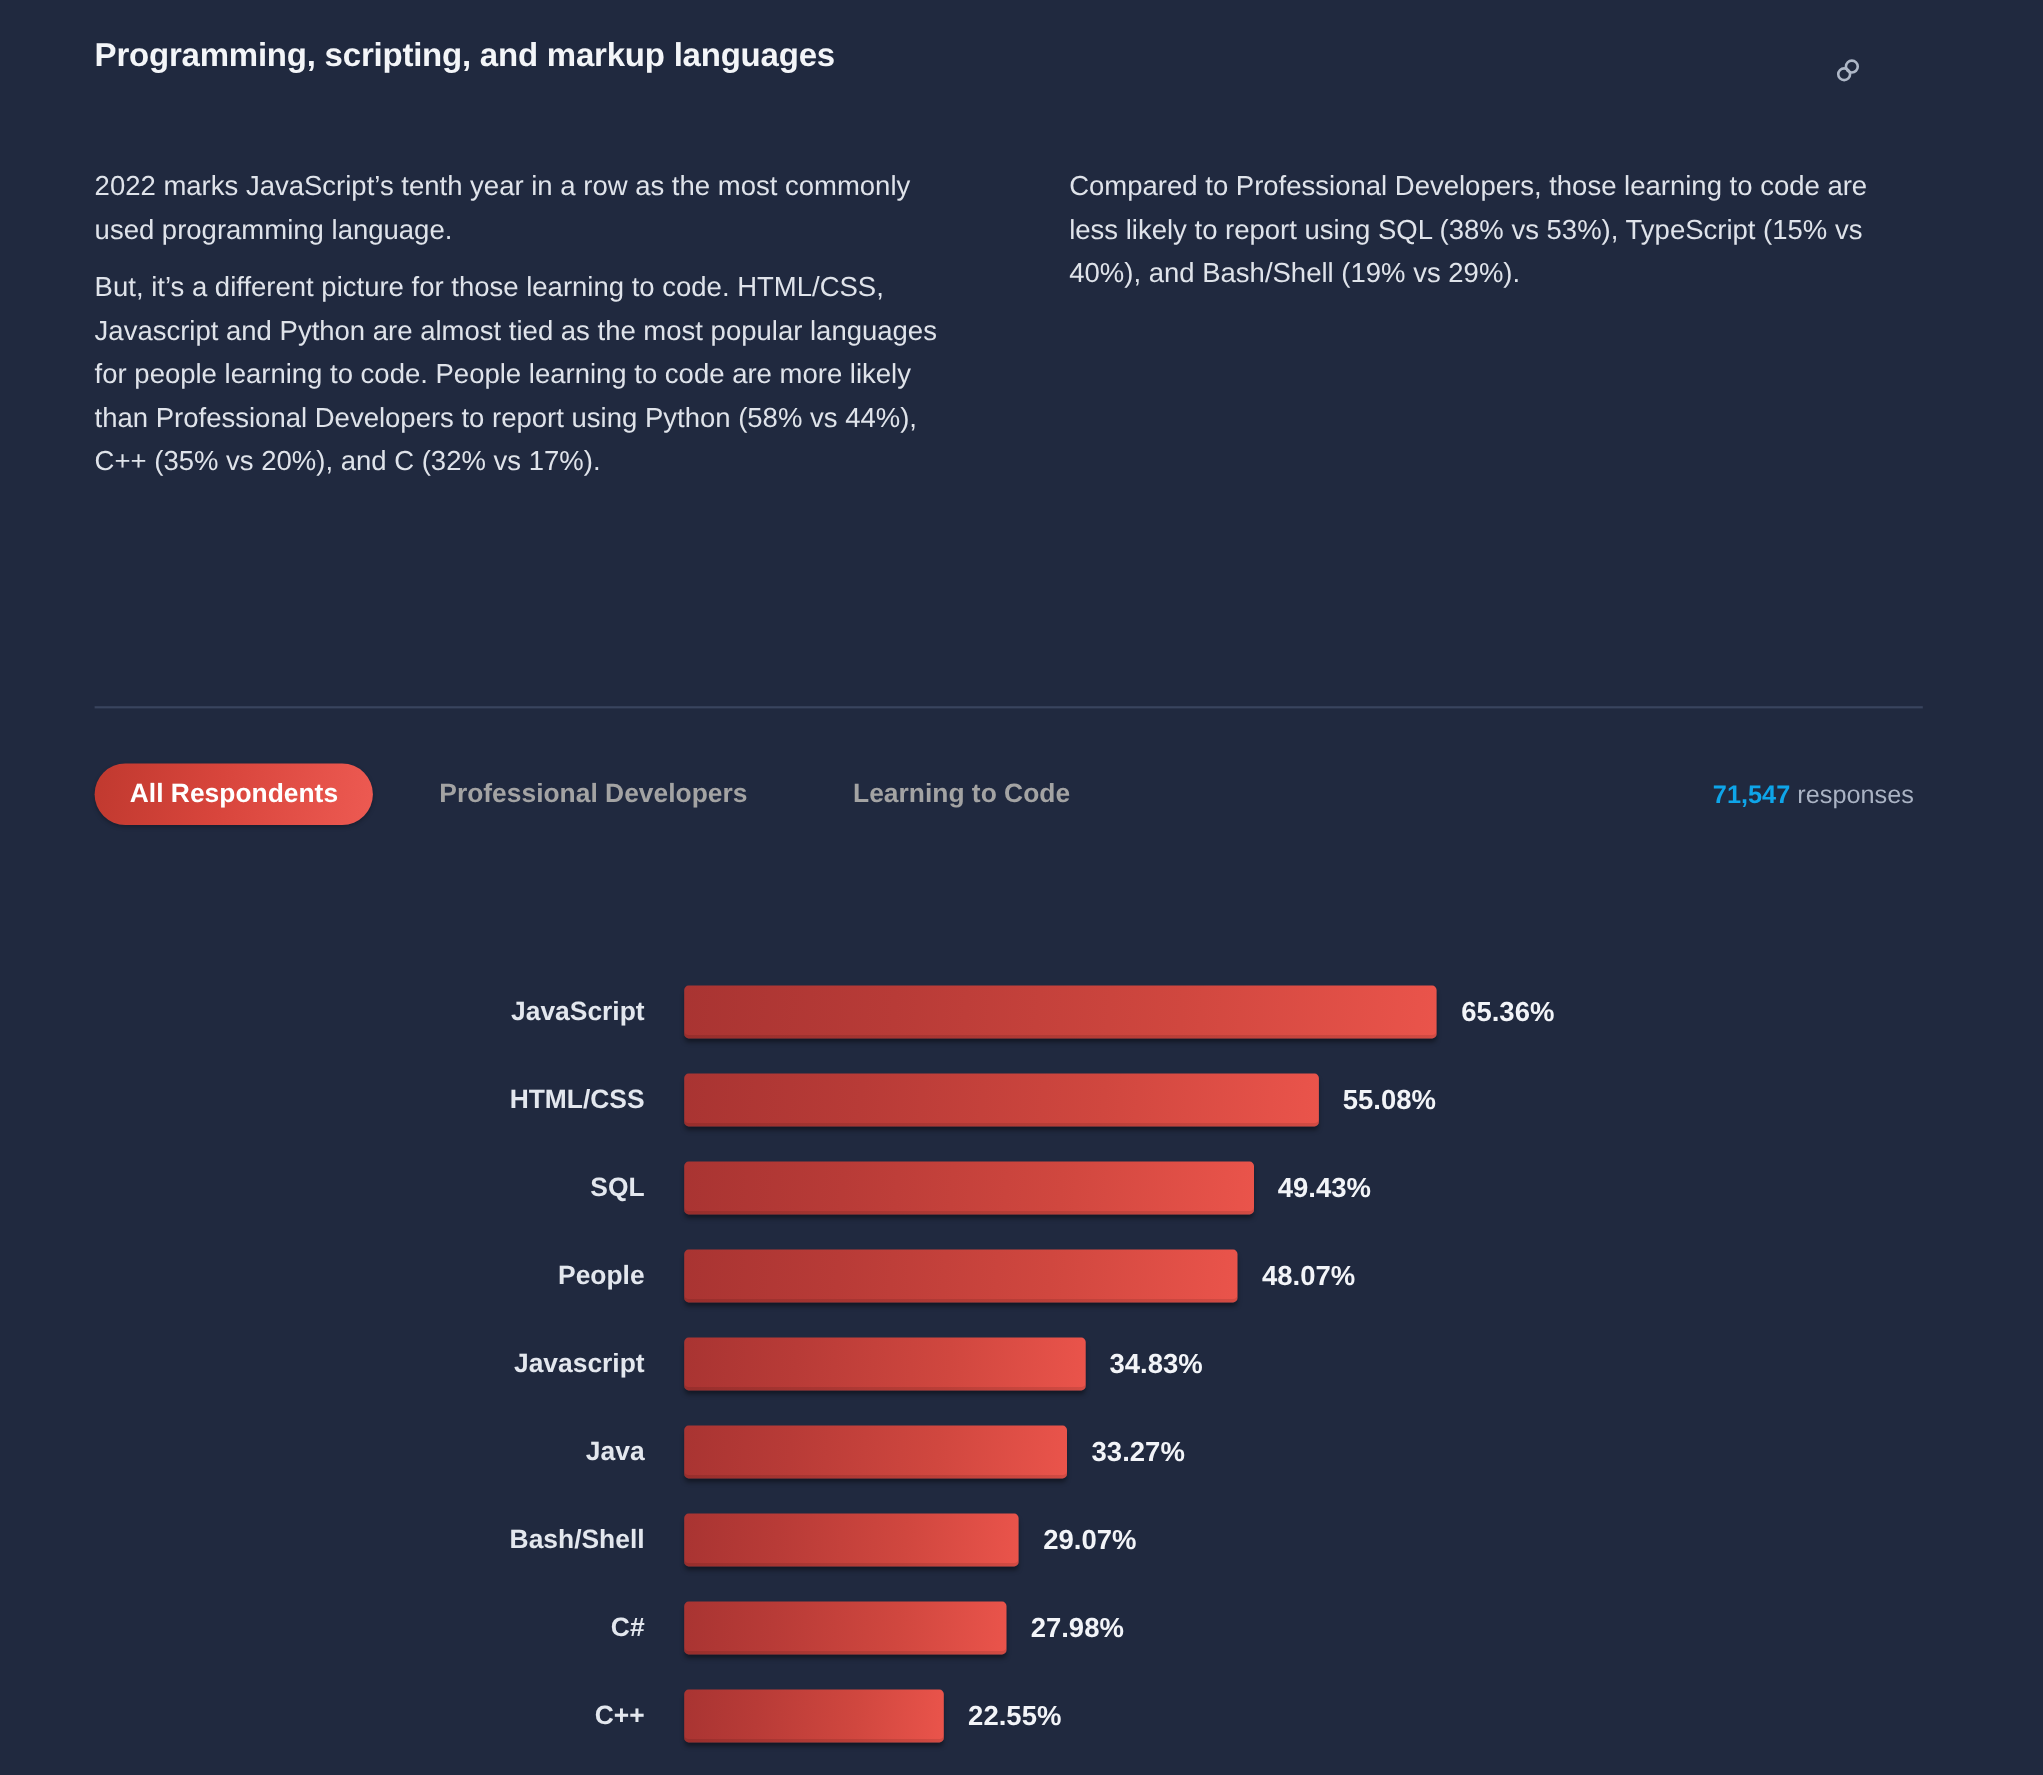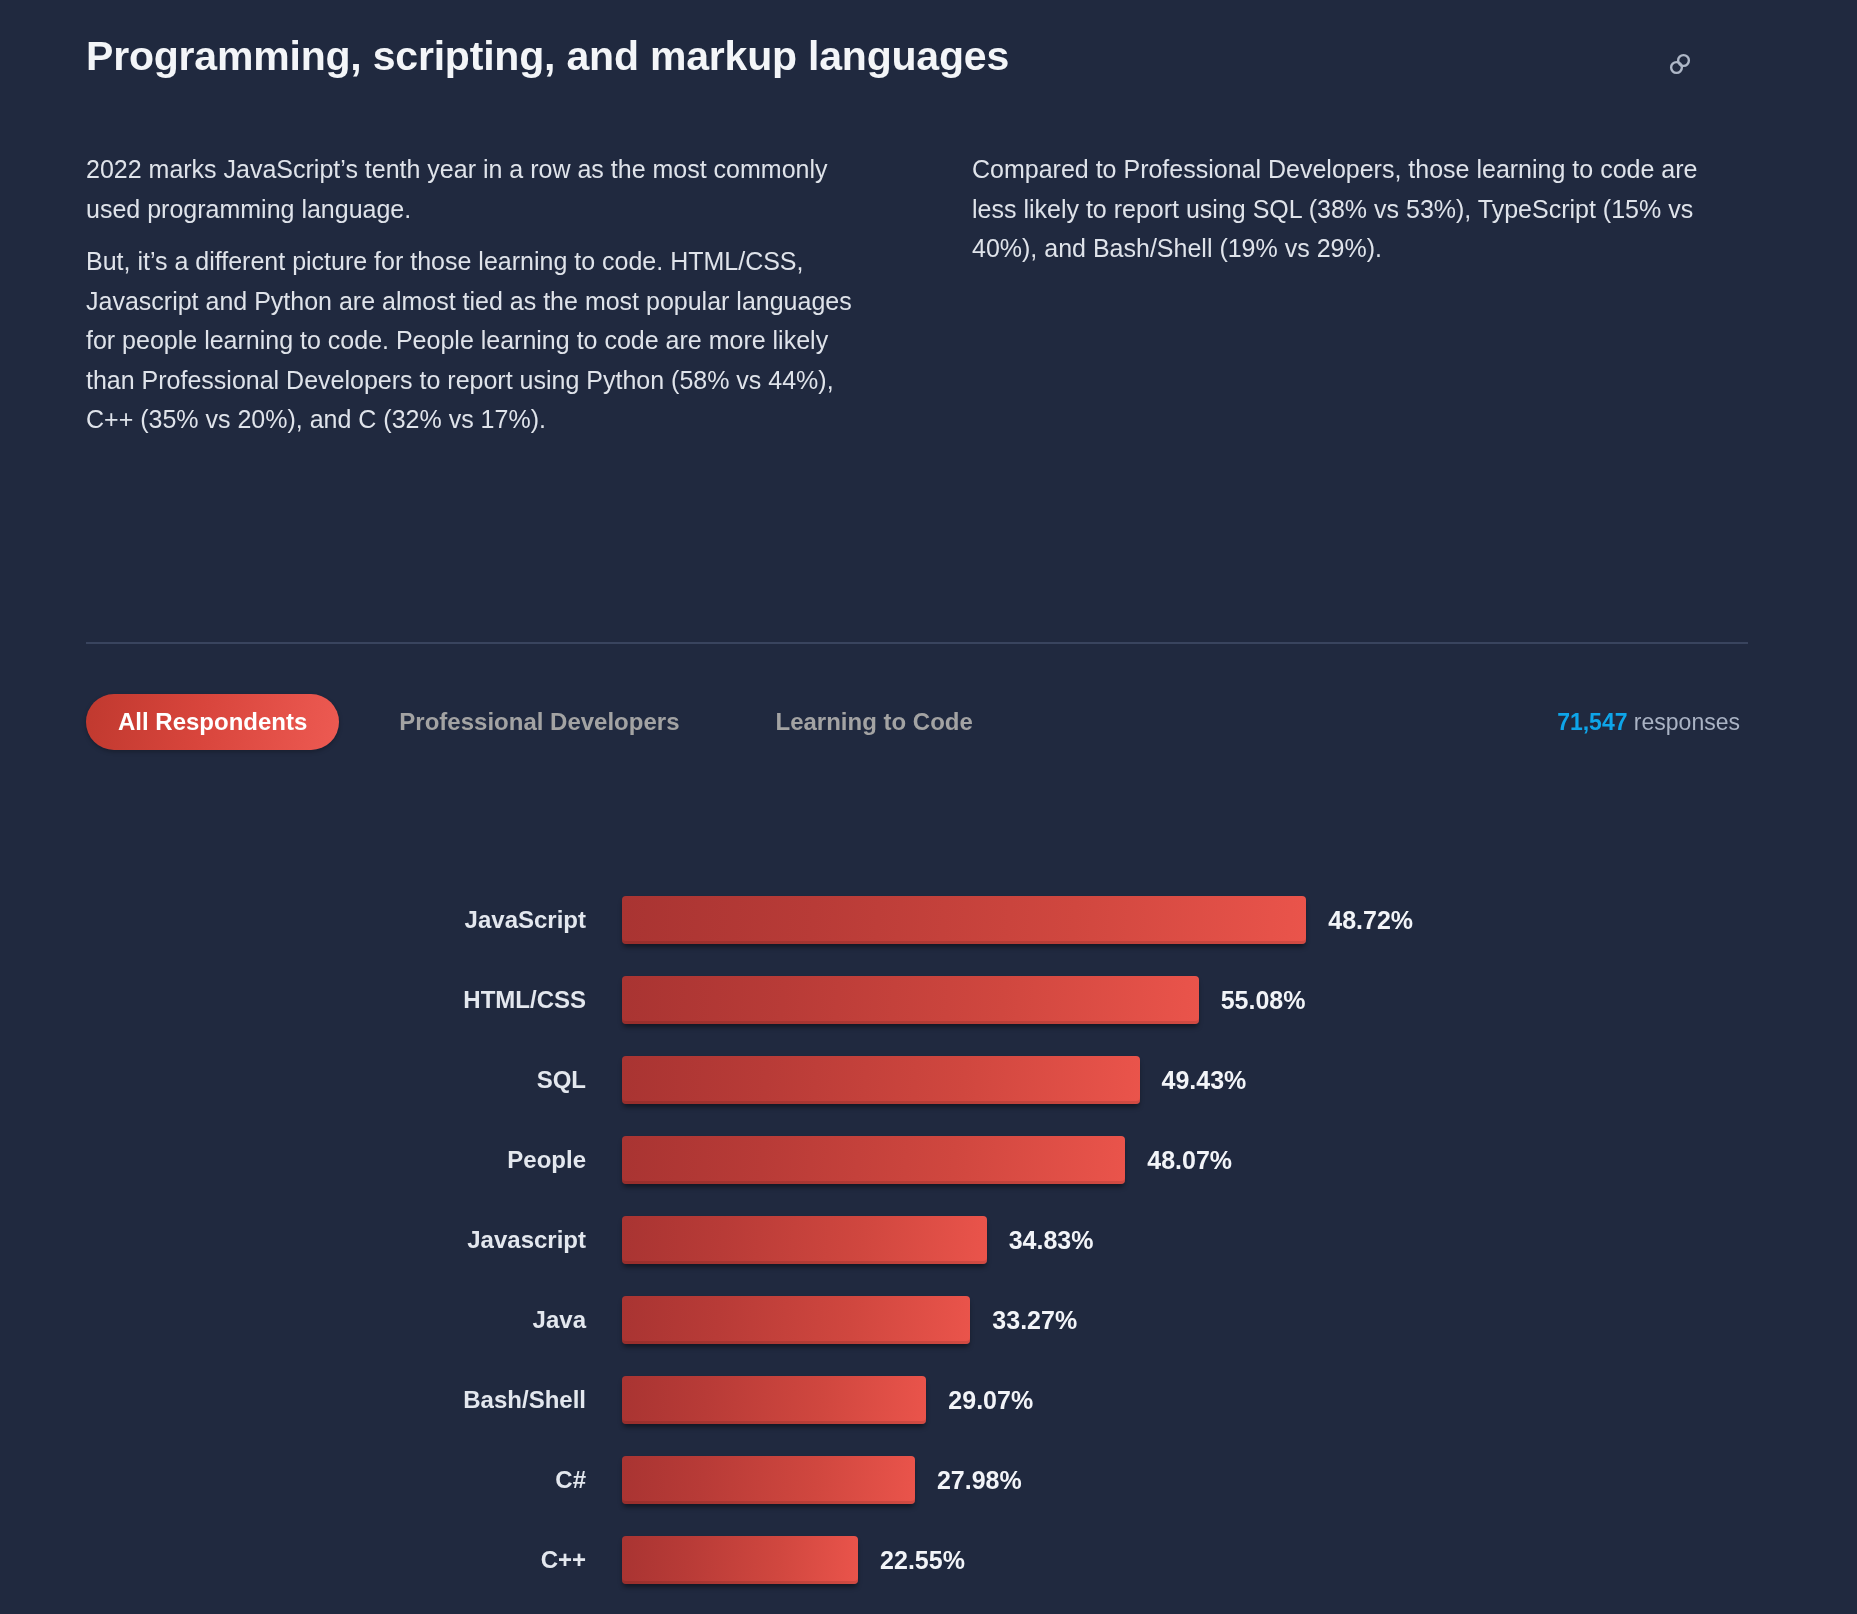--- a/index.html
+++ b/index.html
@@ -30,21 +30,21 @@
     left: 86px;
     top: 34px;
     width: 1662px;
     height: 66px;
     display: flex;
     align-items: flex-start;
     justify-content: space-between;
   }
 
   .page-title {
-    font-size: 41px;
+    font-size: 30px;
     font-weight: 600;
     letter-spacing: -0.2px;
     color: #f3f5f8;
     line-height: 1.1;
     white-space: nowrap;
   }
 
   .link-icon-btn {
     width: 40px;
     height: 40px;
@@ -216,21 +216,21 @@
     <div class="responses">
       <b>71,547</b><span> responses</span>
     </div>
   </div>
 
   <div class="chart" id="chart">
       <div class="bar-row">
         <div class="bar-label">JavaScript</div>
         <div class="bar-track">
           <div class="bar" style="width: 684.319px;"></div>
-          <div class="bar-value">48.72%</div>
+          <div class="bar-value">65.36%</div>
         </div>
       </div>
       <div class="bar-row">
         <div class="bar-label">HTML/CSS</div>
         <div class="bar-track">
           <div class="bar" style="width: 576.688px;"></div>
           <div class="bar-value">55.08%</div>
         </div>
       </div>
       <div class="bar-row">

